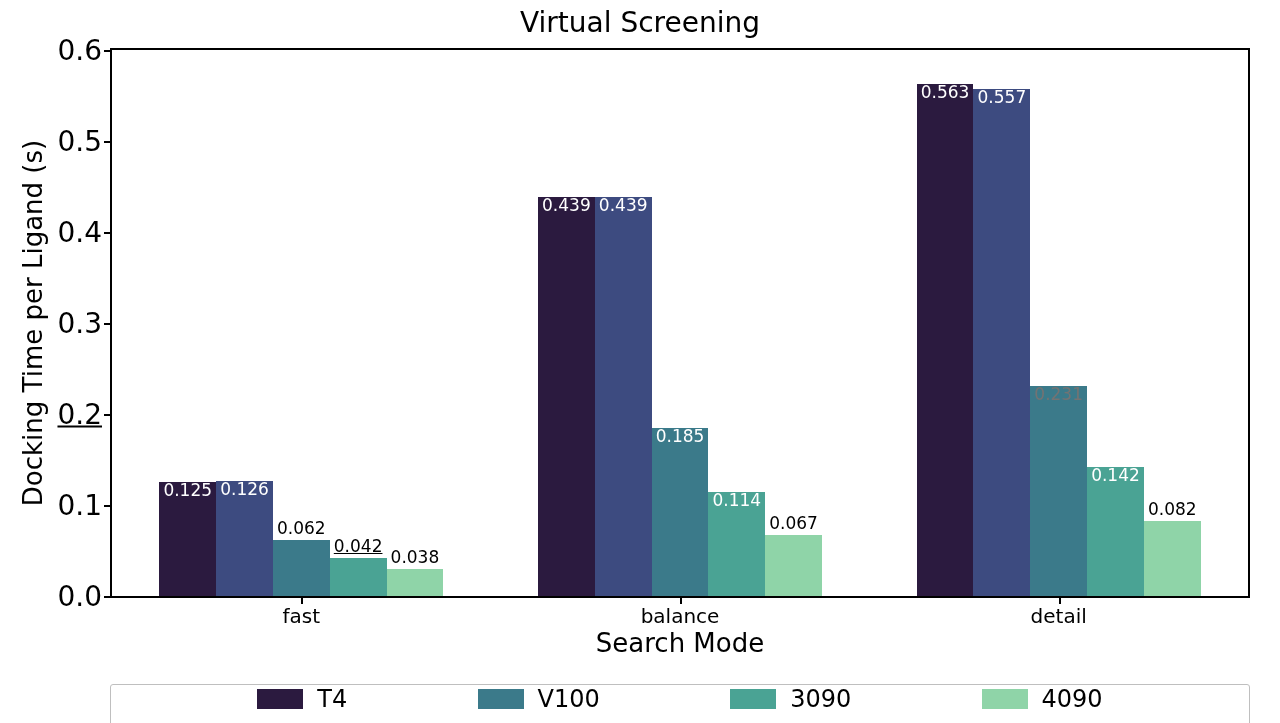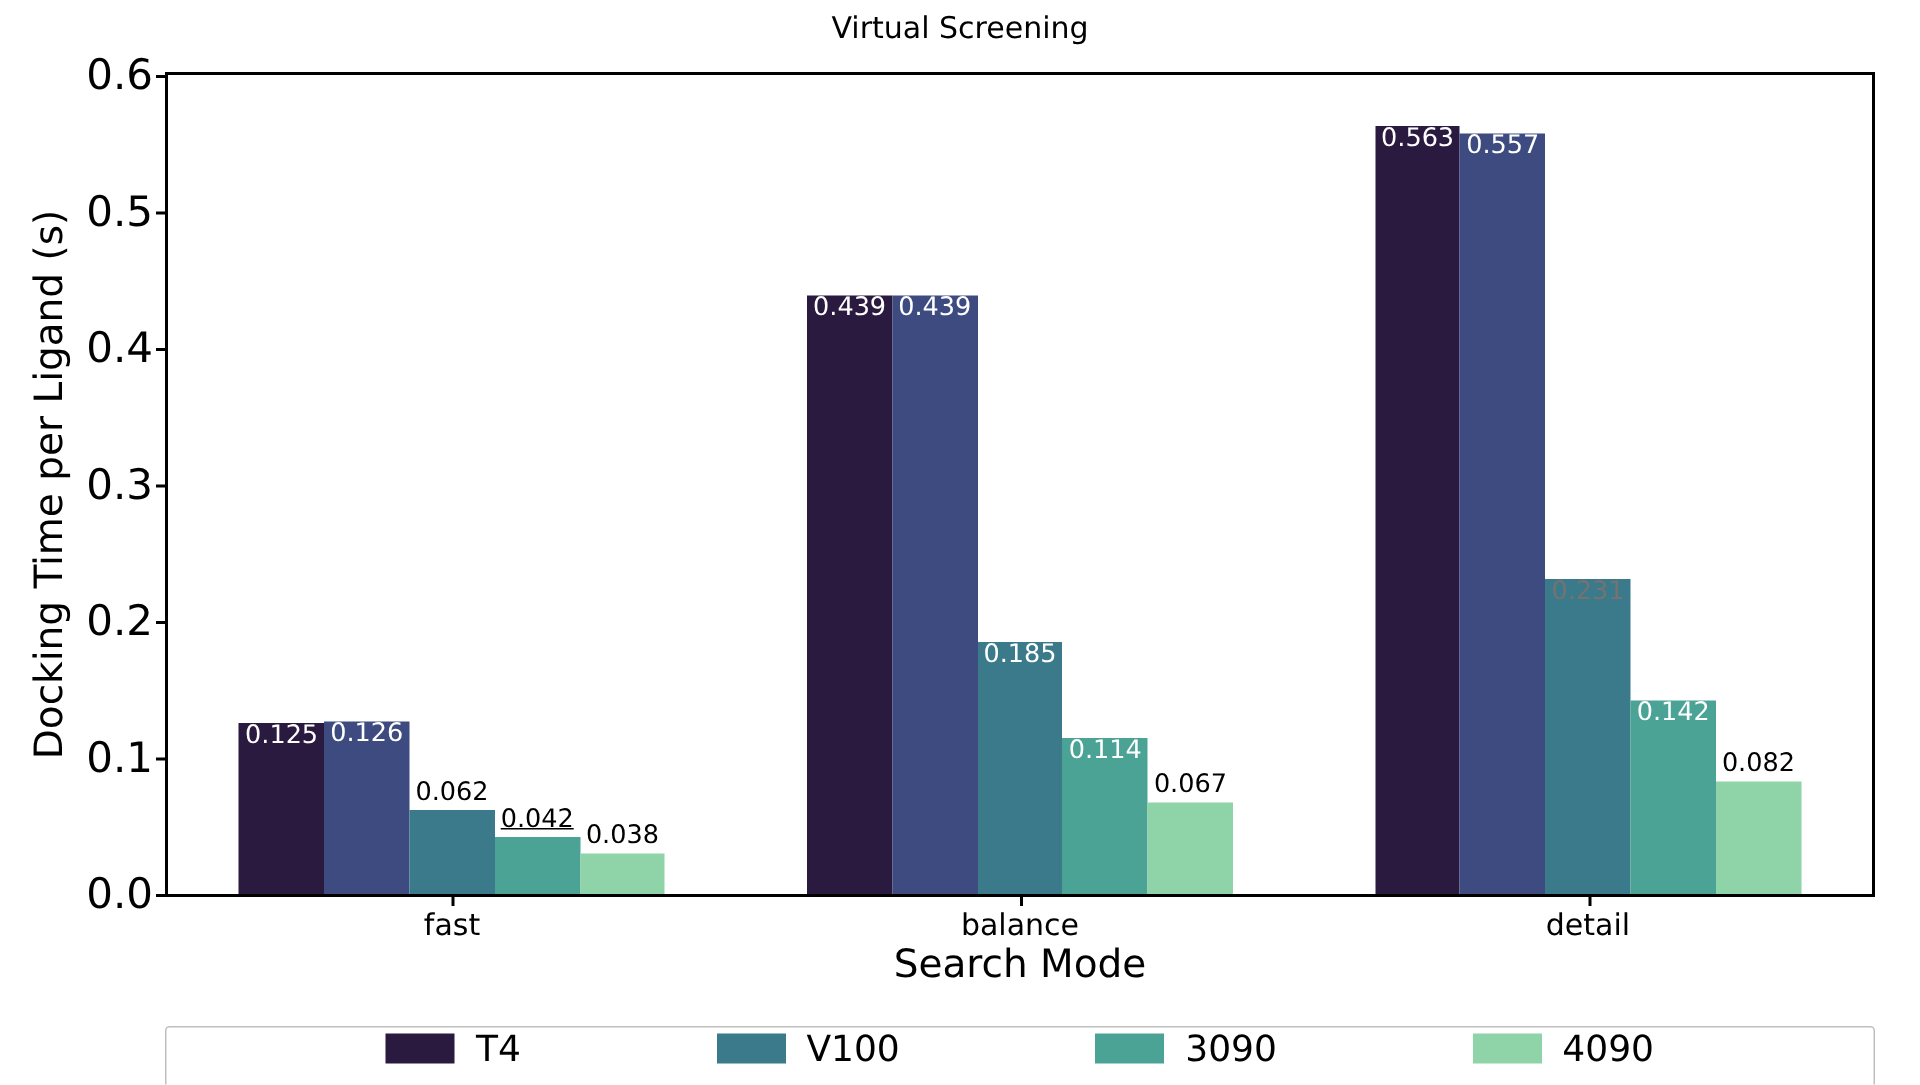--- a/index.html
+++ b/index.html
@@ -15,21 +15,21 @@
     position: relative;
     width: 1280px;
     height: 723px;
   }
   .title {
     position: absolute;
     top: 6px;
     left: 0;
     width: 1280px;
     text-align: center;
-    font-size: 20px;
+    font-size: 28px;
   }
   
   .plot {
     position: absolute;
     left: 110px;
     top: 48px;
     width: 1140px;
     height: 550px;
     border: 2px solid #000;
     box-sizing: border-box;
@@ -147,21 +147,21 @@
     <span>Docking Time per Ligand (s)</span>
   </div>
 
   <div class="plot">
     <div class="plot-inner" id="plot-inner">
         <div class="ytick" style="top: 546px;"></div>
         <div class="ytick-label" style="top: 546px;">0.0</div>
         <div class="ytick" style="top: 455px;"></div>
         <div class="ytick-label" style="top: 455px;">0.1</div>
         <div class="ytick" style="top: 364px;"></div>
-        <div class="ytick-label" style="top: 364px;">0.2</div>
+        <div class="ytick-label" style="top: 364px; text-decoration: underline;">0.2</div>
         <div class="ytick" style="top: 273px;"></div>
         <div class="ytick-label" style="top: 273px;">0.3</div>
         <div class="ytick" style="top: 182px;"></div>
         <div class="ytick-label" style="top: 182px;">0.4</div>
         <div class="ytick" style="top: 91px;"></div>
         <div class="ytick-label" style="top: 91px; margin-left: 32px;">0.5</div>
         <div class="ytick" style="top: 0px;"></div>
         <div class="ytick-label" style="top: 0px;">0.6</div>
         <div class="xtick" style="left: 189.333px;"></div>
         <div class="xtick-label" style="left: 189.333px;">fast</div>

